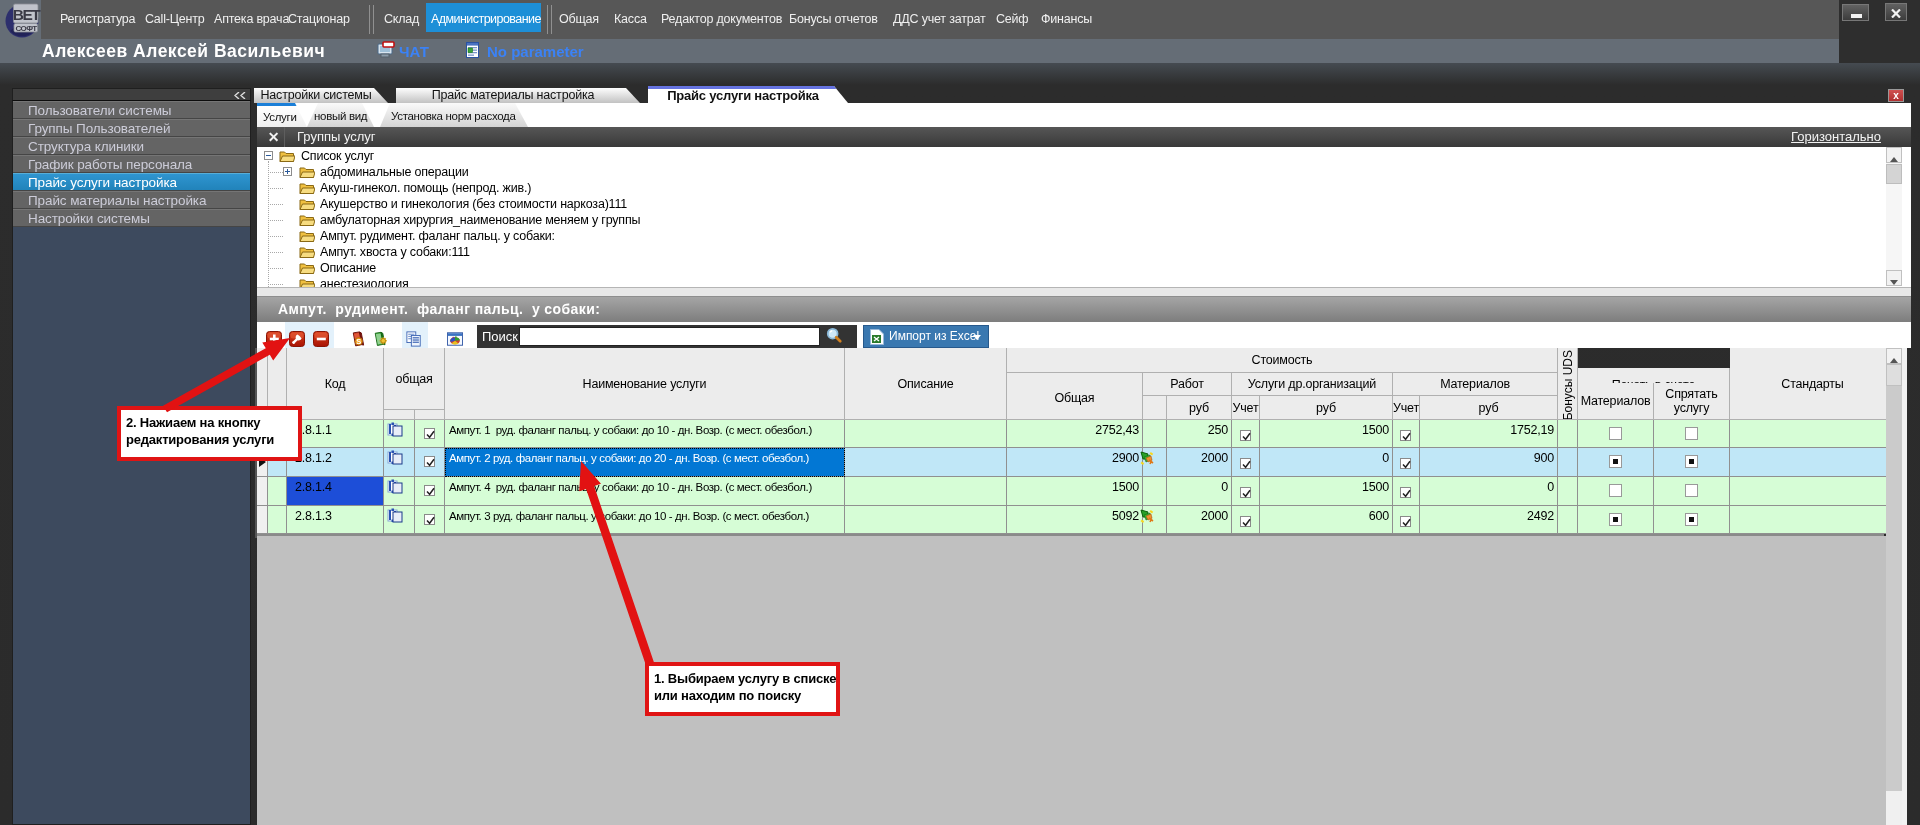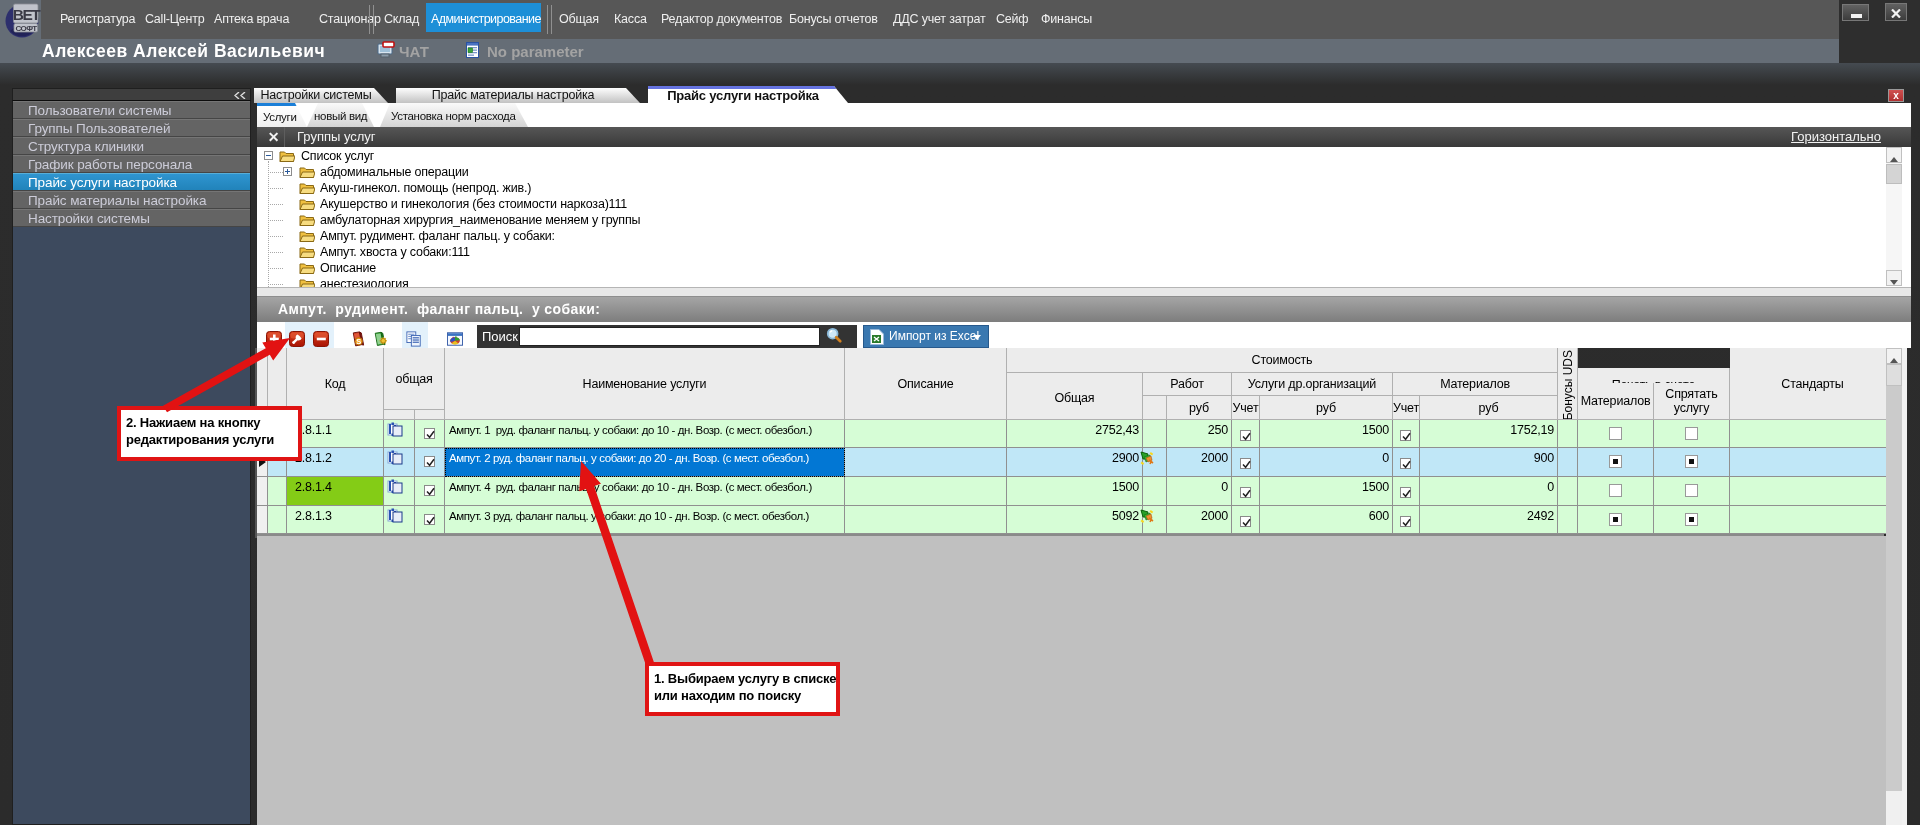--- a/index.html
+++ b/index.html
@@ -7,21 +7,21 @@
 
 #userbar{left:0;top:0;width:1839px;height:63px;background:#656d76;}
 #menubar{left:41px;top:0;width:1798px;height:39px;background:#575757;}
 #winzone{left:1839px;top:0;width:81px;height:63px;background:#2e2e2e;}
 .mitem{position:absolute;top:0;height:39px;line-height:39px;color:#efefef;font-size:12.5px;letter-spacing:-.2px;white-space:nowrap;}
 .msep{position:absolute;top:5px;height:29px;width:5px;border-left:1px solid #909090;border-right:1px solid #909090;}
 #mhl{left:426px;top:3px;width:115px;height:29px;background:#1d8fd7;}
 .mitem.onhl{color:#fff;letter-spacing:-.55px;}
 .winbtn{position:absolute;background:linear-gradient(#616161,#3c3c3c);border:1px solid #777;color:#fff;text-align:center;}
 #uname{left:42px;top:41px;font-size:17.5px;font-weight:bold;color:#fff;letter-spacing:.5px;}
-.ubtxt{position:absolute;top:43px;font-size:15px;font-weight:bold;color:#a3a3a3;}
+.ubtxt{position:absolute;top:43px;font-size:15px;font-weight:bold;color:#3b82f6;}
 
 #content{left:0;top:63px;width:1920px;height:762px;background:linear-gradient(#454b51,#2c2c2c 22px,#2b2b2b);}
 
 #sidebar{left:12px;top:88px;width:239px;height:737px;background:#3d4a5e;border:1px solid #1f1f1f;border-top:none;}
 #sbhead{left:12px;top:88px;width:239px;height:13px;background:#3e3e3e;border:1px solid #1f1f1f;border-bottom:1px solid #0c0c0c;color:#ddd;}
 .sbrow{position:absolute;left:13px;width:237px;height:18px;background:#646464;border-bottom:1px solid #454545;border-top:1px solid #757575;color:#ccccd8;font-size:13.5px;letter-spacing:-.1px;line-height:17px;padding-left:15px;white-space:nowrap;}
 .sbrow.sel{background:linear-gradient(#2f95d0,#2183ba);color:#fff;border-top:1px solid #57aed8;}
 
 .tab1{position:absolute;top:88px;height:15px;background:linear-gradient(#fdfdfd,#c2c2c2);color:#111;font-size:12.5px;letter-spacing:-.2px;line-height:15px;text-align:center;}
 #tab3{top:86px;height:17px;background:#fff;font-weight:bold;font-size:13px;line-height:14px;border-top:3px solid #6673e0;}
@@ -66,21 +66,21 @@
 #bottomgray{left:257px;top:536px;width:1629px;height:289px;background:#c0c0c0;}
 #redx{left:1888px;top:89px;width:16px;height:13px;background:linear-gradient(#d05050,#b03030);border:1px solid #999;color:#fff;font-size:10px;font-weight:bold;line-height:11px;text-align:center;}
 </style></head><body>
 <div class="abs" id="userbar"></div>
 <div class="abs" id="menubar"></div>
 <div class="abs" id="winzone"></div>
 <div class="abs" id="mhl"></div>
 <div class="mitem " style="left:60px">Регистратура</div>
 <div class="mitem " style="left:145px">Call-Центр</div>
 <div class="mitem " style="left:214px">Аптека врача</div>
-<div class="mitem " style="left:319px">Стационар</div>
+<div class="mitem " style="left:288px">Стационар</div>
 <div class="mitem " style="left:384px">Склад</div>
 <div class="mitem onhl" style="left:431px">Администрирование</div>
 <div class="mitem " style="left:559px">Общая</div>
 <div class="mitem " style="left:614px">Касса</div>
 <div class="mitem " style="left:661px">Редактор документов</div>
 <div class="mitem " style="left:789px">Бонусы отчетов</div>
 <div class="mitem " style="left:893px">ДДС учет затрат</div>
 <div class="mitem " style="left:996px">Сейф</div>
 <div class="mitem " style="left:1041px">Финансы</div>
 <div class="msep" style="left:369px"></div>
@@ -440,21 +440,21 @@
     <span class="nv" style="position:absolute;right:3px;top:3px">900</span>
   </div>
 <div class="dc" style="left:1558px;top:448px;width:20px;height:29px;background:#c0e7f7;border-bottom:1px solid #909090;"></div>
 <div class="dc" style="left:1578px;top:448px;width:76px;height:29px;background:#c0e7f7;border-bottom:1px solid #909090;"></div>
 <div class="pbx fill" style="left:1609px;top:455px"></div>
 <div class="dc" style="left:1654px;top:448px;width:76px;height:29px;background:#c0e7f7;border-bottom:1px solid #909090;"></div>
 <div class="pbx fill" style="left:1685px;top:455px"></div>
 <div class="dc" style="left:1730px;top:448px;width:166px;height:29px;background:#c0e7f7;border-bottom:1px solid #909090;"></div>
 <div class="dc" style="left:257px;top:477px;width:11px;height:29px;background:#f0f0f0;border-bottom:1px solid #909090;"></div>
 <div class="dc" style="left:268px;top:477px;width:19px;height:29px;background:#d6fdd6;border-bottom:1px solid #909090;"></div>
-<div class="dc" style="left:287px;top:477px;width:97px;height:29px;background:#84cc16;border-bottom:1px solid #909090;">
+<div class="dc" style="left:287px;top:477px;width:97px;height:29px;background:#1d4ed8;border-bottom:1px solid #909090;">
     <span class="nv" style="position:absolute;left:8px;top:3px">2.8.1.4</span>
   </div>
 <div class="dc" style="left:384px;top:477px;width:31px;height:29px;background:#d6fdd6;border-bottom:1px solid #909090;"></div>
 <svg class="abs" style="left:387px;top:479px" width="16" height="15" viewBox="0 0 16 15">
 <rect x="1" y="2" width="9" height="11" fill="#fff" stroke="#88a8d8"></rect>
 <path d="M3 2 L3 12 M8 3 L8 13" stroke="#2a52b2" stroke-width="2"></path>
 <rect x="4.5" y="0.5" width="2.5" height="2.5" fill="#2a52b2"></rect>
     <rect x="4.5" y="11.5" width="2.5" height="2.5" fill="#2a52b2"></rect>
 <rect x="6" y="4" width="9" height="10" fill="#e8edf8" stroke="#1a3a8a"></rect>
 </svg>

